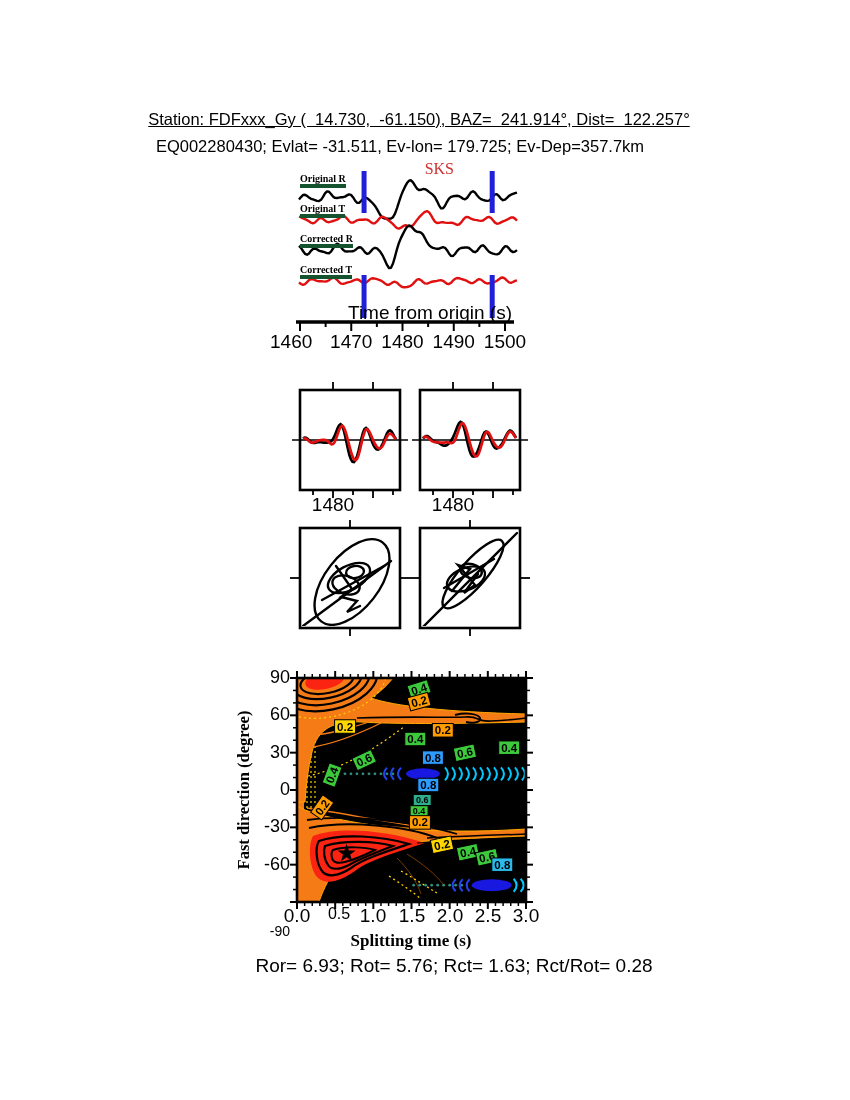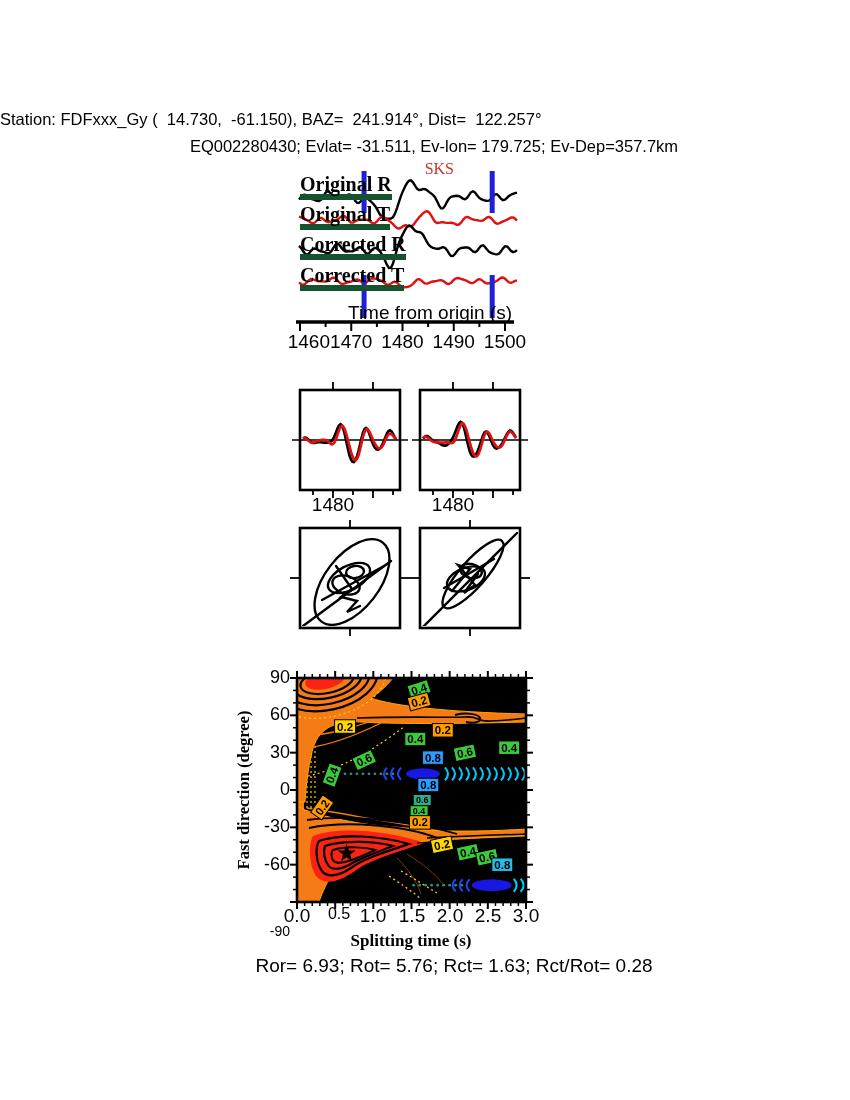--- a/index.html
+++ b/index.html
@@ -1,23 +1,23 @@
 <!DOCTYPE html>
 <html><head>
 <meta charset="utf-8">
 <style>
   html,body{margin:0;padding:0;background:#fff;}
   .page{position:relative;width:850px;height:1100px;background:#fff;overflow:hidden;
         font-family:"Liberation Sans",sans-serif;}
   #fig{position:absolute;left:0;top:0;z-index:1;}
   .txt{position:absolute;z-index:2;color:#000;white-space:pre;}
-  .hdr{left:0;width:838px;text-align:left;font-size:16.5px;}
+  .hdr{left:0;width:838px;text-align:center;font-size:16.5px;text-decoration:underline;}
   .hdr2{left:0;width:800px;text-align:center;font-size:16.5px;}
   .serifb{font-family:"Liberation Serif",serif;font-weight:bold;}
-  .tracelab{font-size:20px;border-bottom:6px solid #14532d;line-height:1.0;padding-bottom:0px;}
+  .tracelab{font-size:10px;border-bottom:4px solid #14532d;line-height:1.0;padding-bottom:0px;}
   .phase{color:#cf3333;font-family:"Liberation Serif",serif;font-size:16px;text-align:center;}
 </style>
 </head>
 <body>
 
 <div class="page">
   <svg id="fig" width="850" height="1100">
       <path d="M299.0,199.5 L301.0,197.1 L303.0,195.0 L305.0,194.7 L307.0,195.9 L309.0,197.5 L311.0,198.8 L313.0,199.4 L315.0,200.1 L317.0,200.9 L319.0,201.1 L321.0,199.8 L323.0,196.8 L325.0,193.4 L327.0,191.4 L329.0,191.8 L331.0,194.0 L333.0,196.5 L335.0,197.9 L337.0,198.0 L339.0,197.6 L341.0,197.3 L343.0,197.2 L345.0,196.6 L347.0,195.4 L349.0,194.4 L351.0,194.9 L353.0,197.2 L355.0,200.5 L357.0,202.8 L359.0,202.9 L361.0,201.1 L363.0,198.8 L365.0,197.6 L367.0,198.1 L369.0,199.7 L371.0,201.6 L373.0,203.5 L375.0,205.9 L377.0,209.1 L379.0,212.8 L381.0,216.0 L383.0,217.9 L385.0,218.5 L387.0,218.6 L389.0,218.7 L391.0,218.6 L393.0,217.2 L395.0,213.7 L397.0,208.1 L399.0,201.8 L401.0,195.9 L403.0,190.9 L405.0,186.7 L407.0,183.1 L409.0,180.7 L411.0,180.3 L413.0,182.3 L415.0,185.7 L417.0,188.7 L419.0,190.1 L421.0,189.8 L423.0,189.0 L425.0,189.1 L427.0,190.3 L429.0,191.9 L431.0,193.4 L433.0,194.9 L435.0,197.3 L437.0,201.1 L439.0,205.3 L441.0,208.3 L443.0,208.4 L445.0,205.7 L447.0,201.8 L449.0,198.6 L451.0,196.9 L453.0,196.3 L455.0,196.0 L457.0,195.8 L459.0,196.1 L461.0,197.2 L463.0,198.7 L465.0,199.3 L467.0,198.0 L469.0,195.1 L471.0,192.3 L473.0,191.3 L475.0,192.6 L477.0,195.2 L479.0,197.6 L481.0,199.1 L483.0,199.9 L485.0,200.5 L487.0,200.9 L489.0,200.6 L491.0,198.9 L493.0,196.3 L495.0,194.4 L497.0,194.3 L499.0,196.2 L501.0,198.8 L503.0,200.2 L505.0,199.7 L507.0,197.9 L509.0,195.9 L511.0,194.7 L513.0,193.9 L515.0,193.2 L517.0,192.6" fill="none" stroke="#000000" stroke-width="2.4" stroke-linejoin="round"></path>
       <path d="M299.0,216.5 L301.0,217.4 L303.0,218.4 L305.0,219.2 L307.0,220.1 L309.0,221.3 L311.0,222.7 L313.0,223.3 L315.0,222.5 L317.0,220.5 L319.0,218.6 L321.0,217.9 L323.0,218.8 L325.0,220.6 L327.0,221.9 L329.0,222.2 L331.0,221.7 L333.0,221.0 L335.0,220.4 L337.0,219.7 L339.0,218.4 L341.0,216.8 L343.0,215.8 L345.0,216.5 L347.0,218.6 L349.0,221.1 L351.0,222.6 L353.0,222.6 L355.0,221.5 L357.0,220.3 L359.0,219.8 L361.0,219.7 L363.0,219.7 L365.0,219.5 L367.0,219.6 L369.0,220.6 L371.0,222.2 L373.0,223.4 L375.0,223.2 L377.0,221.4 L379.0,218.9 L381.0,217.0 L383.0,216.7 L385.0,217.7 L387.0,219.3 L389.0,220.8 L391.0,222.3 L393.0,224.1 L395.0,226.3 L397.0,228.1 L399.0,228.6 L401.0,227.7 L403.0,226.2 L405.0,225.3 L407.0,225.5 L409.0,226.3 L411.0,226.4 L413.0,225.2 L415.0,222.7 L417.0,219.9 L419.0,217.4 L421.0,215.3 L423.0,213.4 L425.0,211.8 L427.0,211.1 L429.0,212.2 L431.0,215.1 L433.0,218.8 L435.0,221.7 L437.0,223.0 L439.0,222.8 L441.0,222.3 L443.0,222.2 L445.0,222.6 L447.0,222.9 L449.0,222.9 L451.0,222.7 L453.0,223.0 L455.0,223.9 L457.0,224.8 L459.0,224.5 L461.0,222.7 L463.0,219.9 L465.0,217.7 L467.0,216.9 L469.0,217.5 L471.0,218.7 L473.0,219.5 L475.0,219.9 L477.0,220.1 L479.0,220.6 L481.0,220.9 L483.0,220.5 L485.0,219.1 L487.0,217.5 L489.0,216.9 L491.0,218.0 L493.0,220.3 L495.0,222.6 L497.0,223.7 L499.0,223.4 L501.0,222.4 L503.0,221.4 L505.0,220.6 L507.0,219.7 L509.0,218.6 L511.0,217.5 L513.0,217.4 L515.0,218.6 L517.0,220.6" fill="none" stroke="#e01010" stroke-width="2.4" stroke-linejoin="round"></path>
       <path d="M299.0,245.9 L301.0,247.9 L303.0,251.0 L305.0,253.8 L307.0,254.7 L309.0,253.4 L311.0,250.8 L313.0,248.8 L315.0,248.5 L317.0,249.4 L319.0,250.6 L321.0,251.3 L323.0,251.7 L325.0,252.3 L327.0,253.1 L329.0,253.2 L331.0,251.6 L333.0,248.5 L335.0,245.3 L337.0,243.7 L339.0,244.6 L341.0,247.2 L343.0,249.8 L345.0,251.2 L347.0,251.5 L349.0,251.4 L351.0,251.4 L353.0,251.2 L355.0,250.2 L357.0,248.6 L359.0,247.2 L361.0,247.5 L363.0,249.6 L365.0,252.3 L367.0,253.9 L369.0,253.3 L371.0,251.1 L373.0,248.8 L375.0,247.8 L377.0,248.4 L379.0,250.3 L381.0,252.8 L383.0,256.2 L385.0,260.4 L387.0,264.9 L389.0,268.0 L391.0,267.7 L393.0,263.5 L395.0,256.6 L397.0,249.1 L399.0,242.7 L401.0,237.9 L403.0,233.9 L405.0,230.0 L407.0,226.9 L409.0,225.4 L411.0,226.1 L413.0,228.4 L415.0,230.6 L417.0,231.8 L419.0,232.0 L421.0,232.6 L423.0,234.7 L425.0,238.3 L427.0,242.2 L429.0,245.2 L431.0,246.9 L433.0,247.8 L435.0,248.4 L437.0,248.8 L439.0,248.7 L441.0,247.9 L443.0,247.2 L445.0,247.8 L447.0,250.2 L449.0,253.5 L451.0,255.9 L453.0,256.0 L455.0,254.0 L457.0,251.1 L459.0,249.0 L461.0,248.0 L463.0,247.7 L465.0,247.5 L467.0,247.4 L469.0,248.0 L471.0,249.6 L473.0,251.5 L475.0,252.2 L477.0,251.0 L479.0,248.3 L481.0,245.9 L483.0,245.3 L485.0,246.9 L487.0,249.5 L489.0,251.7 L491.0,252.9 L493.0,253.6 L495.0,254.1 L497.0,254.4 L499.0,253.6 L501.0,251.4 L503.0,248.4 L505.0,246.3 L507.0,246.4 L509.0,248.4 L511.0,250.9 L513.0,252.1 L515.0,251.6 L517.0,250.1" fill="none" stroke="#000000" stroke-width="2.4" stroke-linejoin="round"></path>
@@ -347,36 +347,36 @@
         <line x1="0" y1="24.888888888888886" x2="-4" y2="24.888888888888886" stroke="#000" stroke-width="1.5"></line>
         <line x1="229" y1="24.888888888888886" x2="233" y2="24.888888888888886" stroke="#000" stroke-width="1.5"></line>
         <line x1="0" y1="12.444444444444443" x2="-4" y2="12.444444444444443" stroke="#000" stroke-width="1.5"></line>
         <line x1="229" y1="12.444444444444443" x2="233" y2="12.444444444444443" stroke="#000" stroke-width="1.5"></line>
         <line x1="0" y1="0" x2="-7" y2="0" stroke="#000" stroke-width="2"></line>
         <line x1="229" y1="0" x2="236" y2="0" stroke="#000" stroke-width="2"></line>
       </g>
     </svg>
 
   <div class="txt hdr" style="top:110px;">Station: FDFxxx_Gy (  14.730,  -61.150), BAZ=  241.914°, Dist=  122.257°</div>
-  <div class="txt hdr2" style="top:137px;margin-left:34px;">EQ002280430; Evlat= -31.511, Ev-lon= 179.725; Ev-Dep=357.7km</div>
+  <div class="txt hdr2" style="top:137px;">EQ002280430; Evlat= -31.511, Ev-lon= 179.725; Ev-Dep=357.7km</div>
 
   <div class="txt phase" style="left:402px;top:160px;width:52px;text-align:right;">SKS</div>
 
   <div class="txt serifb tracelab" style="left:300px;top:174px;">Original R</div>
   <div class="txt serifb tracelab" style="left:300px;top:204px;">Original T</div>
   <div class="txt serifb tracelab" style="left:300px;top:234px;">Corrected R</div>
   <div class="txt serifb tracelab" style="left:300px;top:265px;">Corrected T</div>
 
   <div class="txt" style="left:320px;top:302px;width:220px;text-align:center;font-size:19px;">Time from origin (s)</div>
 
   <div class="txt serifb" style="left:244px;top:790px;transform:translate(-50%,-50%) rotate(-90deg);font-size:16.5px;">Fast direction (degree)</div>
   <div class="txt serifb" style="left:291px;top:931px;width:240px;text-align:center;font-size:17px;">Splitting time (s)</div>
 
   <div class="txt" style="left:0px;top:955px;width:828px;text-align:center;font-size:19px;padding-left:40px;">Ror= 6.93; Rot= 5.76; Rct= 1.63; Rct/Rot= 0.28</div>
-<div class="txt" style="left: 270px; top: 331px; width: 60px; text-align: right; font-size: 19px;">1460</div>
+<div class="txt" style="left: 270px; top: 331px; width: 60px; text-align: left; font-size: 19px;">1460</div>
     <div class="txt" style="left: 321.25px; top: 331px; width: 60px; text-align: center; font-size: 19px;">1470</div>
     <div class="txt" style="left: 372.5px; top: 331px; width: 60px; text-align: center; font-size: 19px;">1480</div>
     <div class="txt" style="left: 423.75px; top: 331px; width: 60px; text-align: center; font-size: 19px;">1490</div>
     <div class="txt" style="left: 475px; top: 331px; width: 60px; text-align: center; font-size: 19px;">1500</div>
     <div class="txt" style="left: 303px; top: 494px; width: 60px; text-align: center; font-size: 19px;">1480</div>
     <div class="txt" style="left: 423px; top: 494px; width: 60px; text-align: center; font-size: 19px;">1480</div>
     <div class="txt" style="left: 269px; top: 905px; width: 56px; text-align: center; font-size: 19px;">0.0</div>
     <div class="txt" style="left: 307px; top: 905px; width: 64px; text-align: center; font-size: 16px;">0.5</div>
     <div class="txt" style="left: 345px; top: 905px; width: 56px; text-align: center; font-size: 19px;">1.0</div>
     <div class="txt" style="left: 384px; top: 905px; width: 56px; text-align: center; font-size: 19px;">1.5</div>

